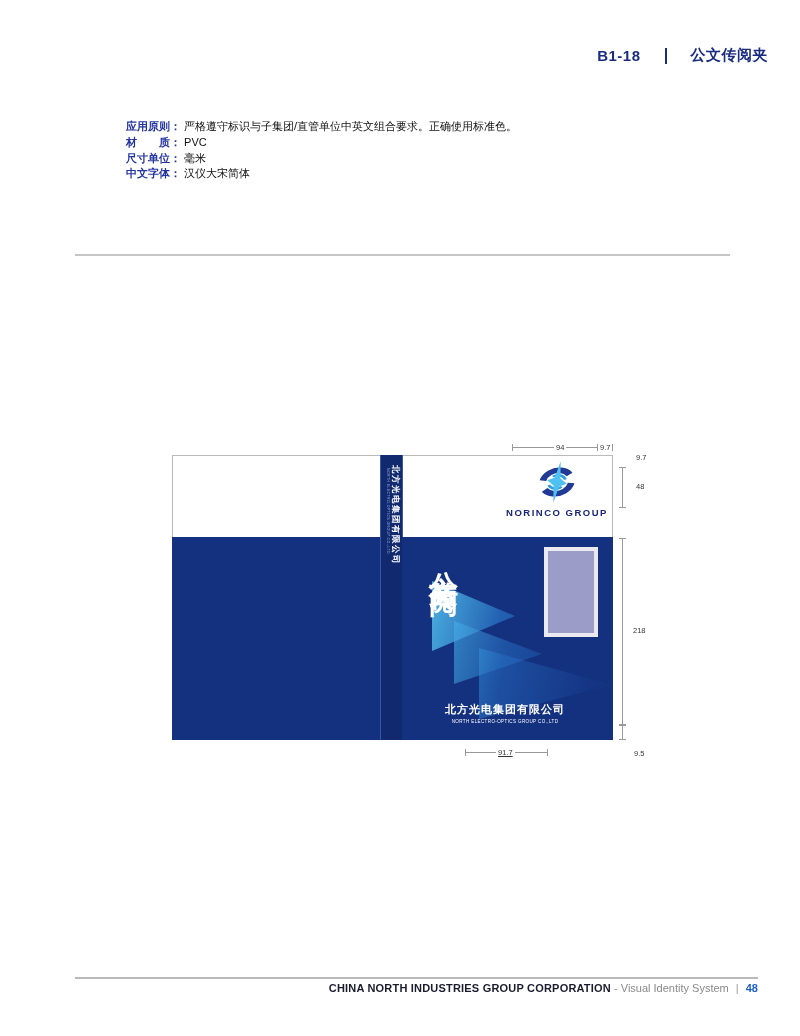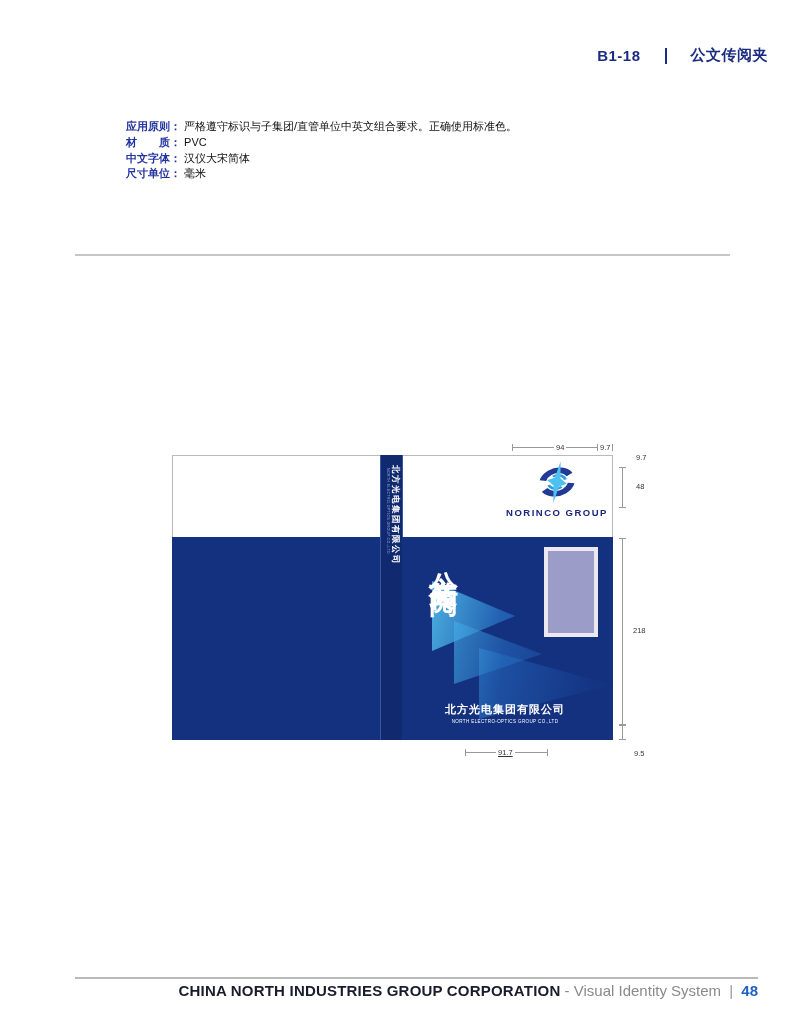--- a/index.html
+++ b/index.html
@@ -66,21 +66,21 @@
   .hline { position:absolute; height:1px; background:#999999; }
   .hline .tick-l, .hline .tick-r { position:absolute; top:-3px; width:1px; height:7px; background:#999999; }
   .hline .tick-l { left:0; } .hline .tick-r { right:0; }
   .vline { position:absolute; width:1px; background:#999999; }
   .vline .tick-t, .vline .tick-b { position:absolute; left:-3px; height:1px; width:7px; background:#999999; }
   .vline .tick-t { top:0; } .vline .tick-b { bottom:0; }
   .dim-lab { position:absolute; background:#ffffff; padding:0 2px; line-height:9px; }
 
   
   .footer-line { position:absolute; top:977px; left:75px; width:683px; height:2px; background:#b9b9b9; }
-  .footer { position:absolute; top:982px; right:42px; font-size:15px; white-space:nowrap; }
+  .footer { position:absolute; top:982px; right:42px; font-size:11px; white-space:nowrap; }
   .footer .co { color:#1b1b2e; font-weight:bold; letter-spacing:.2px; }
   .footer .dash { color:#888888; }
   .footer .sys { color:#8a8a8a; }
   .footer .bar { color:#9a9a9a; margin:0 4px; }
   .footer .pg { color:#1e5fc2; font-weight:bold; }
 </style>
 </head>
 <body>
 
 <div class="page">
@@ -95,26 +95,26 @@
   <div class="specs">
     <div class="row">
       <span class="lab">应用原则：</span>
       <span class="val">严格遵守标识与子集团/直管单位中英文组合要求。正确使用标准色。</span>
     </div>
     <div class="row">
       <span class="lab">材　　质：</span>
       <span class="val">PVC</span>
     </div>
     <div class="row">
+      <span class="lab">尺寸单位：</span>
+      <span class="val">毫米</span>
+    </div>
+    <div class="row">
       <span class="lab">中文字体：</span>
       <span class="val">汉仪大宋简体</span>
-    </div>
-    <div class="row">
-      <span class="lab">尺寸单位：</span>
-      <span class="val">毫米</span>
     </div>
   </div>
 
   <div class="divider"></div>
 
   <div class="mockup">
 
     <div class="panel-left">
       <div class="blue"></div>
     </div>

